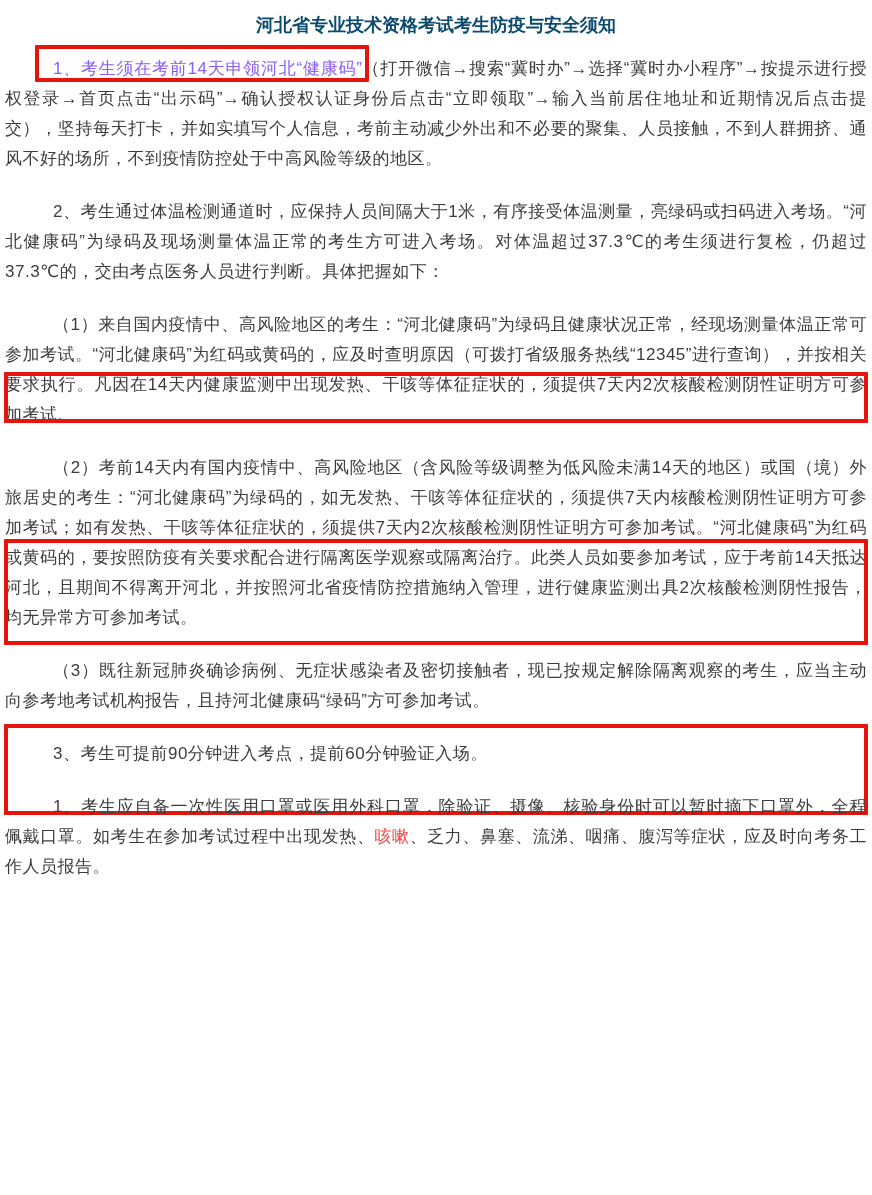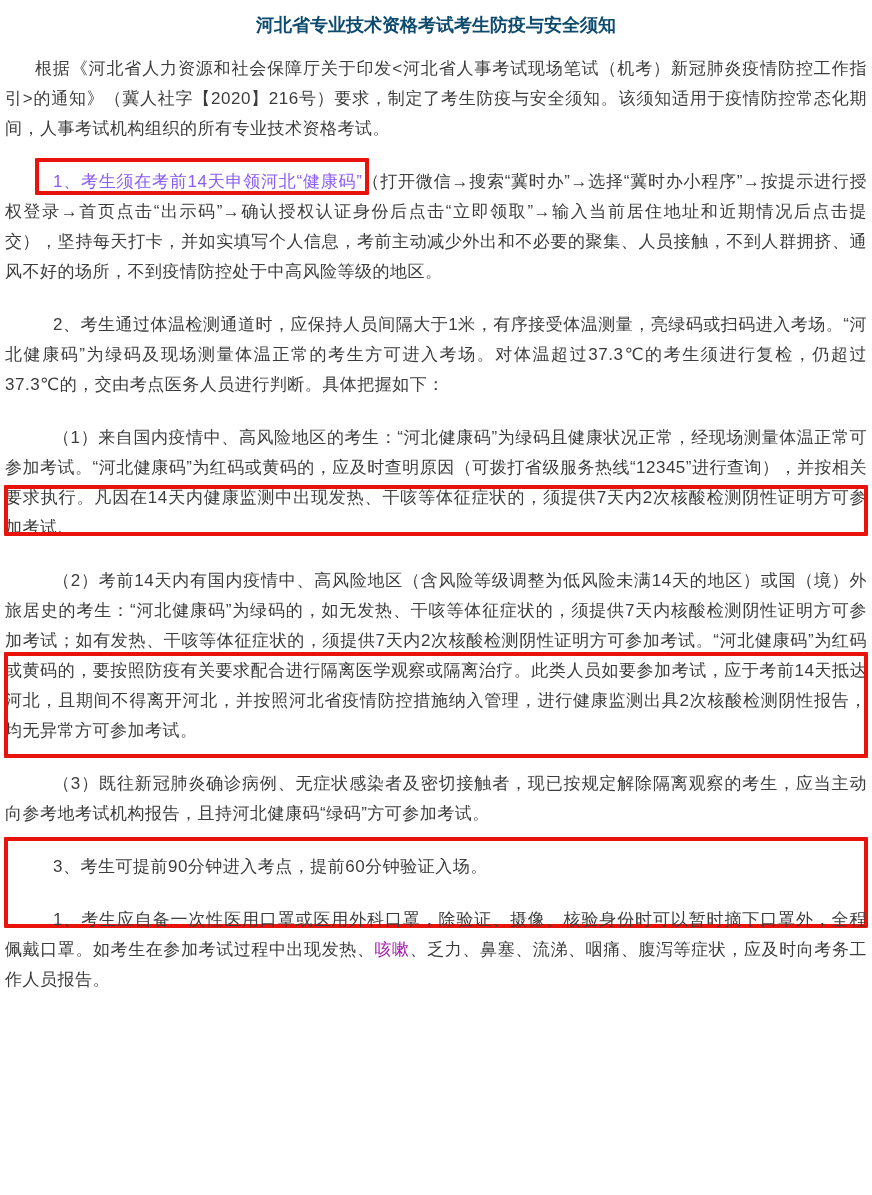--- a/index.html
+++ b/index.html
@@ -31,21 +31,21 @@
     font-size: 17px;
     line-height: 30px;
     letter-spacing: 0.5px;
     margin: 0 0 23px 0;
     text-align: justify;
   }
   p.para.indent-intro { text-indent: 30px; }
   p.para.indent-item  { text-indent: 48px; }
   .bold-lead { font-weight: normal; color: #8b5cf6; }
   a.doc-link {
-    color: #a21caf;
+    color: #ef4444;
     text-decoration: none;
     cursor: pointer;
   }
   
   .redbox {
     position: absolute;
     border: 4px solid #e8130b;
     box-sizing: border-box;
     background: transparent;
     pointer-events: none;
@@ -56,21 +56,20 @@
   .redbox.box-3 { left: -1px; right: -1px; top: 86px;  height: 106px; }
   .redbox.box-4 { left: -1px; right: -1px; top: -15px; height: 91px; }
 </style>
 </head>
 <body>
 
 <div class="page">
 
   <h1 class="doc-title">河北省专业技术资格考试考生防疫与安全须知</h1>
 
-  <p class="para indent-intro">根据《河北省人力资源和社会保障厅关于印发&lt;河北省人事考试现场笔试（机考）新冠肺炎疫情防控工作指引&gt;的通知》（冀人社字【2020】216号）要求，制定了考生防疫与安全须知。该须知适用于疫情防控常态化期间，人事考试机构组织的所有专业技术资格考试。</p>
 
   <p class="para indent-item">
     <span class="redbox box-1"></span>
     <span class="bold-lead">1、考生须在考前14天申领河北“健康码”</span><span>（打开微信→搜索“冀时办”→选择“冀时办小程序”→按提示进行授权登录→首页点击“出示码”→确认授权认证身份后点击“立即领取”→输入当前居住地址和近期情况后点击提交），坚持每天打卡，并如实填写个人信息，考前主动减少外出和不必要的聚集、人员接触，不到人群拥挤、通风不好的场所，不到疫情防控处于中高风险等级的地区。</span>
   </p>
 
   <p class="para indent-item">2、考生通过体温检测通道时，应保持人员间隔大于1米，有序接受体温测量，亮绿码或扫码进入考场。“河北健康码”为绿码及现场测量体温正常的考生方可进入考场。对体温超过37.3℃的考生须进行复检，仍超过37.3℃的，交由考点医务人员进行判断。具体把握如下：</p>
 
   <p class="para indent-item">
     <span class="redbox box-2"></span>

